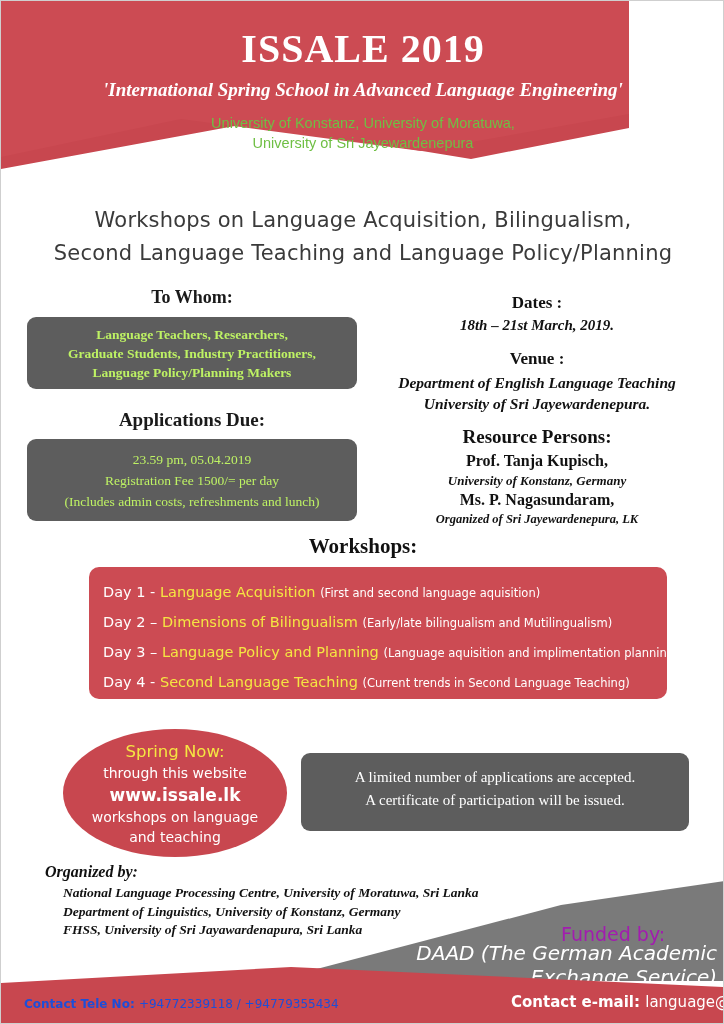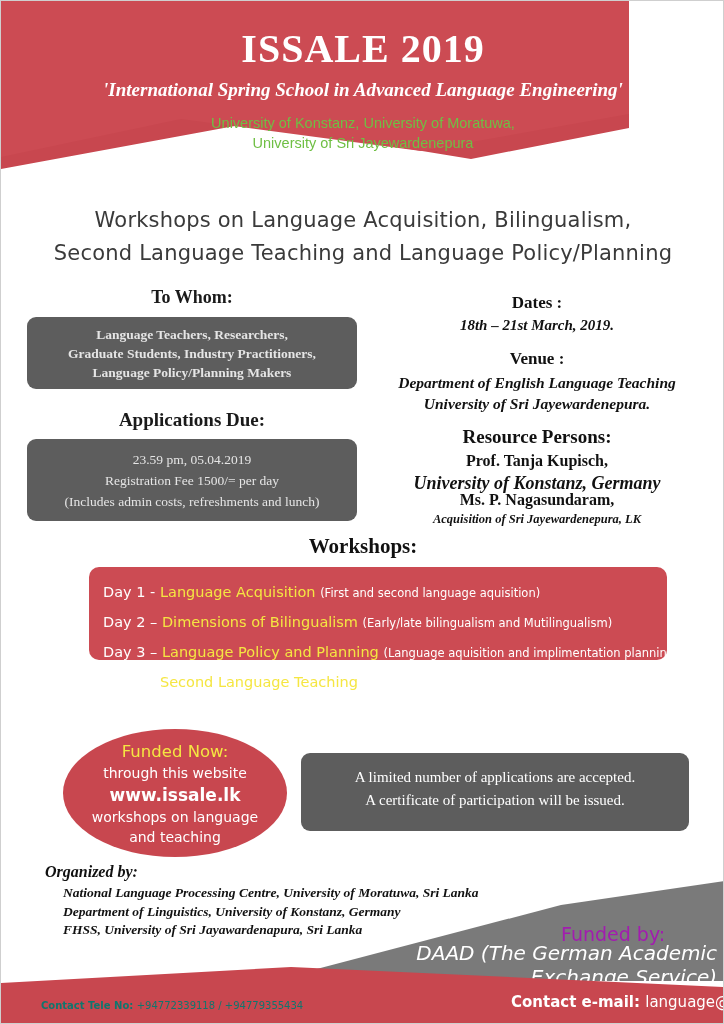--- a/index.html
+++ b/index.html
@@ -101,21 +101,21 @@
     text-align: center;
     font-family: "Liberation Serif", serif;
     font-weight: bold;
     font-size: 18px;
     color: #1a1a1a;
   }
   .grey-box {
     position: absolute;
     background: #5d5d5d;
     border-radius: 9px;
-    color: #e5e5e5;
+    color: #bef264;
     text-align: center;
     font-family: "Liberation Serif", serif;
     font-weight: bold;
   }
   .box-towhom {
     top: 316px; left: 26px;
     width: 330px; height: 72px;
     font-size: 13.5px;
     line-height: 19px;
     padding-top: 8px;
@@ -150,39 +150,39 @@
     color: #111111;
     font-family: "Liberation Serif", serif;
     font-weight: bold;
   }
   .r-dates-label { top: 292px; font-weight: bold; font-size: 17px; }
   .r-dates-val   { top: 316px; font-style: italic; font-size: 15px; }
   .r-venue-label { top: 348px; font-weight: bold; font-size: 17px; }
   .r-venue-val   { top: 371px; font-style: italic; font-weight: bold; font-size: 15.5px; line-height: 21px; }
   .r-res-label   { top: 425px; font-weight: bold; font-size: 19px; }
   .r-res-n1      { top: 451px; font-weight: bold; font-size: 16px; }
-  .r-res-a1      { top: 472px; font-style: italic; font-size: 18px; }
+  .r-res-a1      { top: 472px; font-style: italic; font-size: 13px; }
   .r-res-n2      { top: 490px; font-weight: bold; font-size: 16px; }
   .r-res-a2      { top: 511px; font-style: italic; font-size: 12.5px; }
 
   
   .workshops-label {
     position: absolute;
     top: 533px; left: 0;
     width: 724px;
     text-align: center;
     font-family: "Liberation Serif", serif;
     font-weight: bold;
     font-size: 21px;
     color: #111111;
   }
   .ws-box {
     position: absolute;
     top: 566px; left: 88px;
-    width: 578px; height: 93px;
+    width: 578px; height: 132px;
     background: #cc4b53;
     border-radius: 10px;
     box-sizing: border-box;
     padding: 11px 0 0 14px;
   }
   .ws-line {
     font-family: "DejaVu Sans", sans-serif;
     font-size: 14.5px;
     line-height: 29px;
     color: #f5e642;
@@ -275,24 +275,24 @@
   
   .footer {
     position: absolute;
     bottom: 0; left: 0;
     width: 724px; height: 56px;
     background: #c8474f;
     clip-path: polygon(0 16px, 290px 0, 724px 20px, 724px 56px, 0 56px);
   }
   .footer-left {
     position: absolute;
-    bottom: 12px; left: 40px;
-    font-family: "DejaVu Sans", sans-serif;
-    font-size: 10px;
-    color: #0f766e;
+    bottom: 12px; left: 23px;
+    font-family: "DejaVu Sans", sans-serif;
+    font-size: 12px;
+    color: #1d4ed8;
     white-space: nowrap;
   }
   .footer-left .lbl { font-weight: bold; }
   .footer-right {
     position: absolute;
     bottom: 12px; left: 470px;
     font-family: "DejaVu Sans", sans-serif;
     font-size: 15px;
     color: #ffffff;
     white-space: nowrap;
@@ -321,32 +321,32 @@
   <div class="grey-box box-apps"><span>23.59 pm, 05.04.2019</span><br><span>Registration Fee 1500/= per day</span><br><span>(Includes admin costs, refreshments and lunch)</span></div>
 
   <div class="rcol r-dates-label">Dates :</div>
   <div class="rcol r-dates-val">18th – 21st March, 2019.</div>
   <div class="rcol r-venue-label">Venue :</div>
   <div class="rcol r-venue-val"><span>Department of English Language Teaching</span><br><span>University of Sri Jayewardenepura.</span></div>
   <div class="rcol r-res-n1">Prof. Tanja Kupisch,</div>
   <div class="rcol r-res-label">Resource Persons:</div>
   <div class="rcol r-res-a1">University of Konstanz, Germany</div>
   <div class="rcol r-res-n2">Ms. P. Nagasundaram,</div>
-  <div class="rcol r-res-a2">Acquisition of Sri Jayewardenepura, LK</div>
+  <div class="rcol r-res-a2">Organized of Sri Jayewardenepura, LK</div>
 
   <div class="workshops-label">Workshops:</div>
   <div class="ws-box">
       <div class="ws-line"><span class="daynum">Day 1  - </span><span>Language Acquisition </span><span class="paren">(First and second language aquisition)</span></div>
       <div class="ws-line"><span class="daynum">Day 2  – </span><span>Dimensions of Bilingualism </span><span class="paren">(Early/late bilingualism and Mutilingualism)</span></div>
       <div class="ws-line"><span class="daynum">Day 3  – </span><span>Language Policy and Planning </span><span class="paren">(Language aquisition and implimentation planning)</span></div>
       <div class="ws-line"><span class="daynum">Day 4  - </span><span>Second Language Teaching </span><span class="paren">(Current trends in Second Language Teaching)</span></div>
     </div>
 
   <div class="apply-ellipse">
-    <div class="apply-now">Funded Now:</div>
+    <div class="apply-now">Spring Now:</div>
     <div class="apply-through">through this website</div>
     <div class="apply-url">www.issale.lk</div>
     <div class="apply-tail"><span>workshops on language</span><br><span>and teaching</span></div>
   </div>
 
   <div class="box-limited"><span>A limited number of applications are accepted.</span><br><span>A certificate of participation will be issued.</span></div>
 
   <div class="org-label">Organized by:</div>
   <div class="org-list">
       <div>National Language Processing Centre, University of Moratuwa, Sri Lanka</div>

